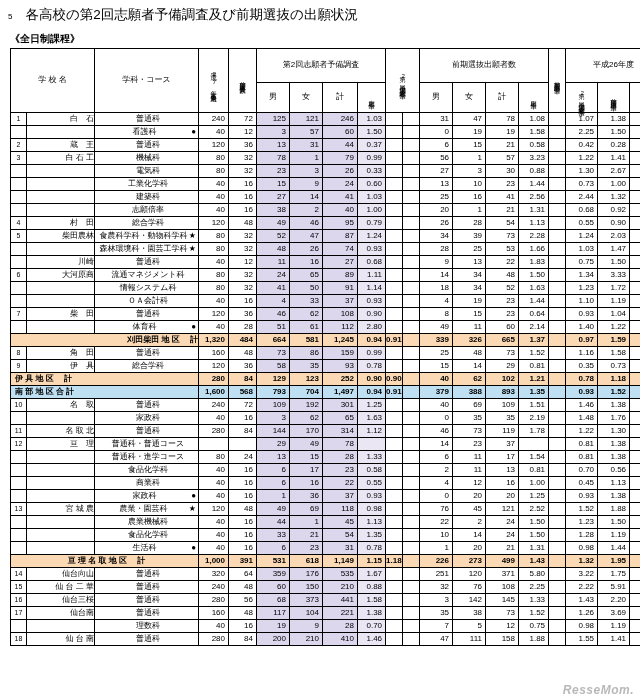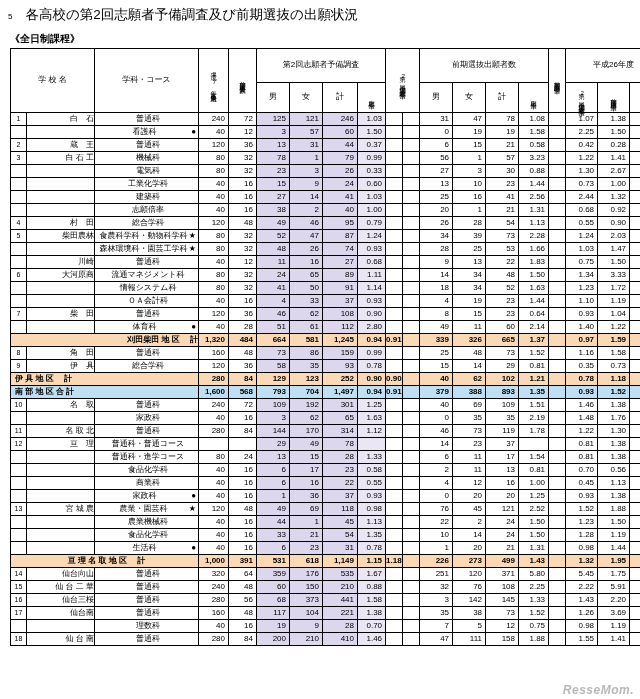--- a/index.html
+++ b/index.html
@@ -820,21 +820,21 @@
           <td class="num purple">176</td>
           <td class="num purple">535</td>
           <td class="num lpurple">1.67</td>
           <td class="num" style="padding-right:1px"></td>
           <td class="num"></td>
           <td class="num">251</td>
           <td class="num">120</td>
           <td class="num">371</td>
           <td class="num">5.80</td>
           <td class="num"></td>
-          <td class="num">5.45</td>
+          <td class="num">3.22</td>
           <td class="num">1.75</td>
           <td class="num">1.93</td>
         </tr>
         <tr class="rowh">
           <td class="" style="font-size:7px">15</td>
           <td class="lname">仙 台 二 華</td>
           <td class="cname">普通科</td>
           <td class="num">240</td>
           <td class="num">48</td>
           <td class="num purple">60</td>

